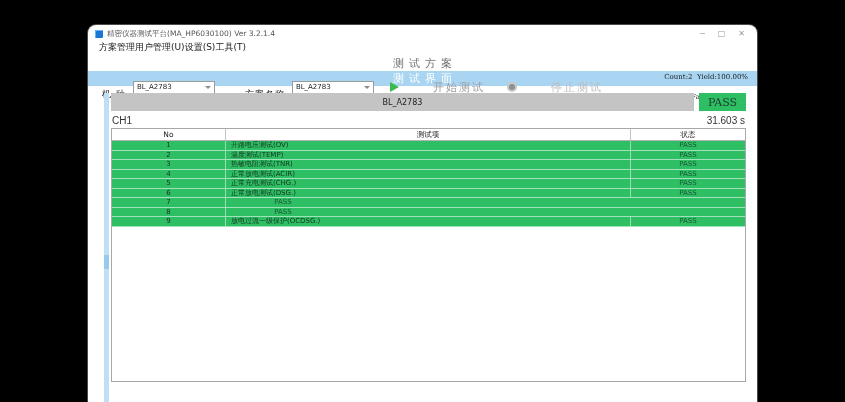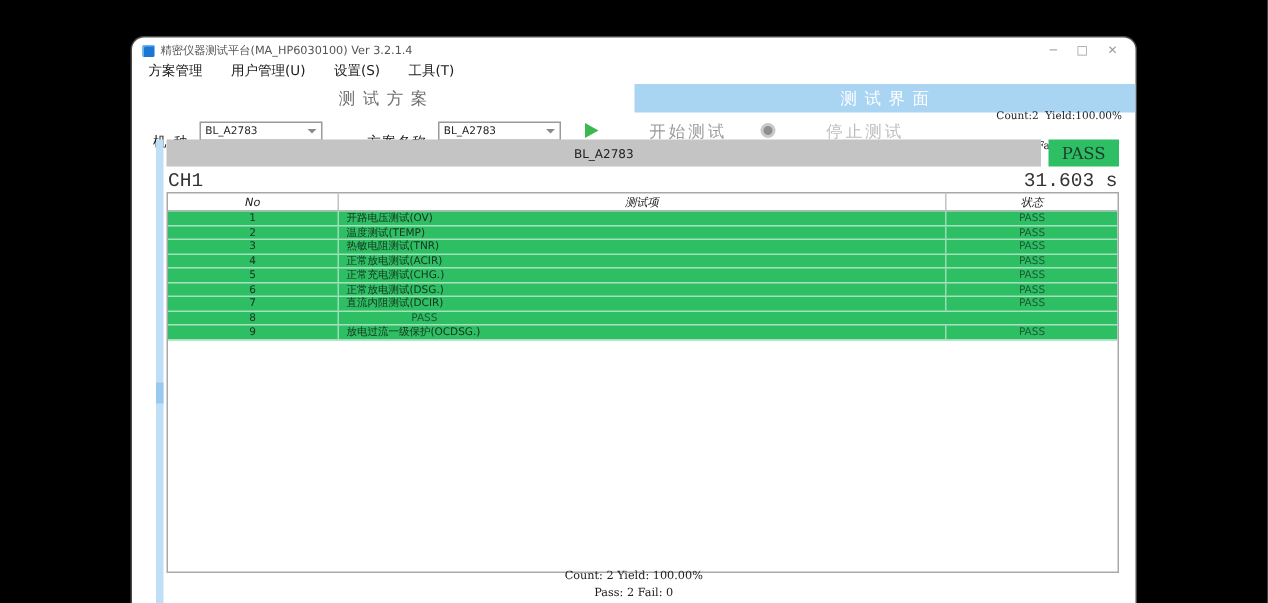--- a/index.html
+++ b/index.html
@@ -13,25 +13,25 @@
   
   .titlebar { height:15px; display:flex; align-items:center; padding:3px 8px 0 7px; }
   .app-icon { width:8px; height:8px; background:#1976d2; border-radius:1px;
               margin-right:4px; flex:none; box-shadow:inset 1px 1px 0 #64b5f6; }
   .title-text { font-size:7.5px; color:#555; white-space:nowrap; }
   .win-controls { margin-left:auto; display:flex; gap:13px; align-items:center;
                   color:#9a9a9a; font-size:8px; padding-right:4px; }
   .win-controls span { cursor:default; line-height:8px; }
 
   
-  .menubar { height:14px; display:flex; align-items:center; padding:0 11px; gap:19px; }
+  .menubar { height:14px; display:flex; align-items:center; padding:0 11px; }
   .menu-item { font-size:9px; color:#1a1a1a; white-space:nowrap; }
 
   
-  .tabbar { height:19px; display:flex; margin-top:2px; }
+  .tabbar { height:19px; display:flex; margin-top:2px;flex-direction:column; }
   .tab { flex:1; display:flex; align-items:center; justify-content:center;
          font-size:11px; color:#6f6f6f; letter-spacing:5px; padding-left:5px; }
   .tab.active { background:var(--c-tab_blue,#a9d5f2); color:#fff; }
 
   
   .toolbar { height:24px; display:flex; align-items:center; padding:0 9px 0 14px;
              font-size:9px; color:#111; }
   .tb-label { white-space:nowrap; letter-spacing:1px;margin-top:14px; }
   .combo { width:82px; height:13px; border:1px solid #9a9a9a; background:#fff;
            display:flex; align-items:center; justify-content:space-between;
@@ -61,27 +61,27 @@
   
   .chan-bar { position:absolute; left:23px; right:63px; top:68px; height:18px;
               background:#c4c4c4; display:flex; align-items:center;
               justify-content:center; font-size:8px; color:#222; }
   .pass-box { position:absolute; right:11px; top:68px; width:47px; height:18px;
               background:var(--c-green,#2ebe64); display:flex; align-items:center;
               justify-content:center; font-family:"DejaVu Serif", serif;
               font-size:11px; color:#1e3b2c; }
   .chan-row { position:absolute; left:24px; right:12px; top:88px; height:14px;
               display:flex; justify-content:space-between; align-items:center;
-              font-family:Liberation Mono, monospace; font-size:13px; color:#333; }
+              font-family:Liberation Sans, sans-serif; font-size:10px; color:#333; }
 
   
   .table { position:absolute; left:23px; right:11px; top:103px; bottom:39px;
            border:1px solid #a8a8a8; background:#fff; overflow:hidden; }
   .thead { display:flex; height:12px; align-items:flex-end;
-           border-bottom:1px solid #b5b5b5; font-size:7.5px; color:#222;font-style:italic; }
+           border-bottom:1px solid #b5b5b5; font-size:7.5px; color:#222; }
   .thead .cell { height:100%; display:flex; align-items:center; justify-content:center; }
   .thead .c0, .thead .c1 { border-right:1px solid #c2c2c2; }
   .c0 { width:18%; flex:none; }
   .c1 { width:64%; flex:none; }
   .c2 { width:18%; flex:none; }
   .trow { display:flex; height:9.5px; background:var(--c-green,#2ebe64);
           border-bottom:1px solid rgba(255,255,255,.55); align-items:stretch;
           font-size:7px; color:#16321f; }
   .trow .cell { display:flex; align-items:center; overflow:hidden; white-space:nowrap; }
   .trow .c0 { justify-content:center; border-right:1px solid rgba(255,255,255,.5); }
@@ -198,39 +198,34 @@
           <span class="cell c1">正常充电测试(CHG.)</span>
           <span class="cell c2">PASS</span>
         </div>
         <div class="trow">
           <span class="cell c0">6</span>
           <span class="cell c1">正常放电测试(DSG.)</span>
           <span class="cell c2">PASS</span>
         </div>
         <div class="trow">
           <span class="cell c0">7</span>
-          <span class="cell c1">直流内阻测试(DCIR)</span>
           <span class="cell c2">PASS</span>
         </div>
         <div class="trow">
           <span class="cell c0">8</span>
           <span class="cell c2">PASS</span>
         </div>
         <div class="trow">
           <span class="cell c0">9</span>
           <span class="cell c1">放电过流一级保护(OCDSG.)</span>
           <span class="cell c2">PASS</span>
         </div>
       </div>
   </div>
 
-  <div class="footer-stats">
-    <span>Count: 2   Yield: 100.00%</span><br>
-    <span>Pass: 2   Fail: 0</span>
-  </div>
 
   <div class="progress-bar">
       <div class="seg seg-green">
         <span class="arrow-center">-&gt;</span>
       </div>
       <div class="seg"></div>
       <div class="seg"></div>
       <div class="seg"></div>
       <div class="seg"></div>
       <div class="seg"></div>

